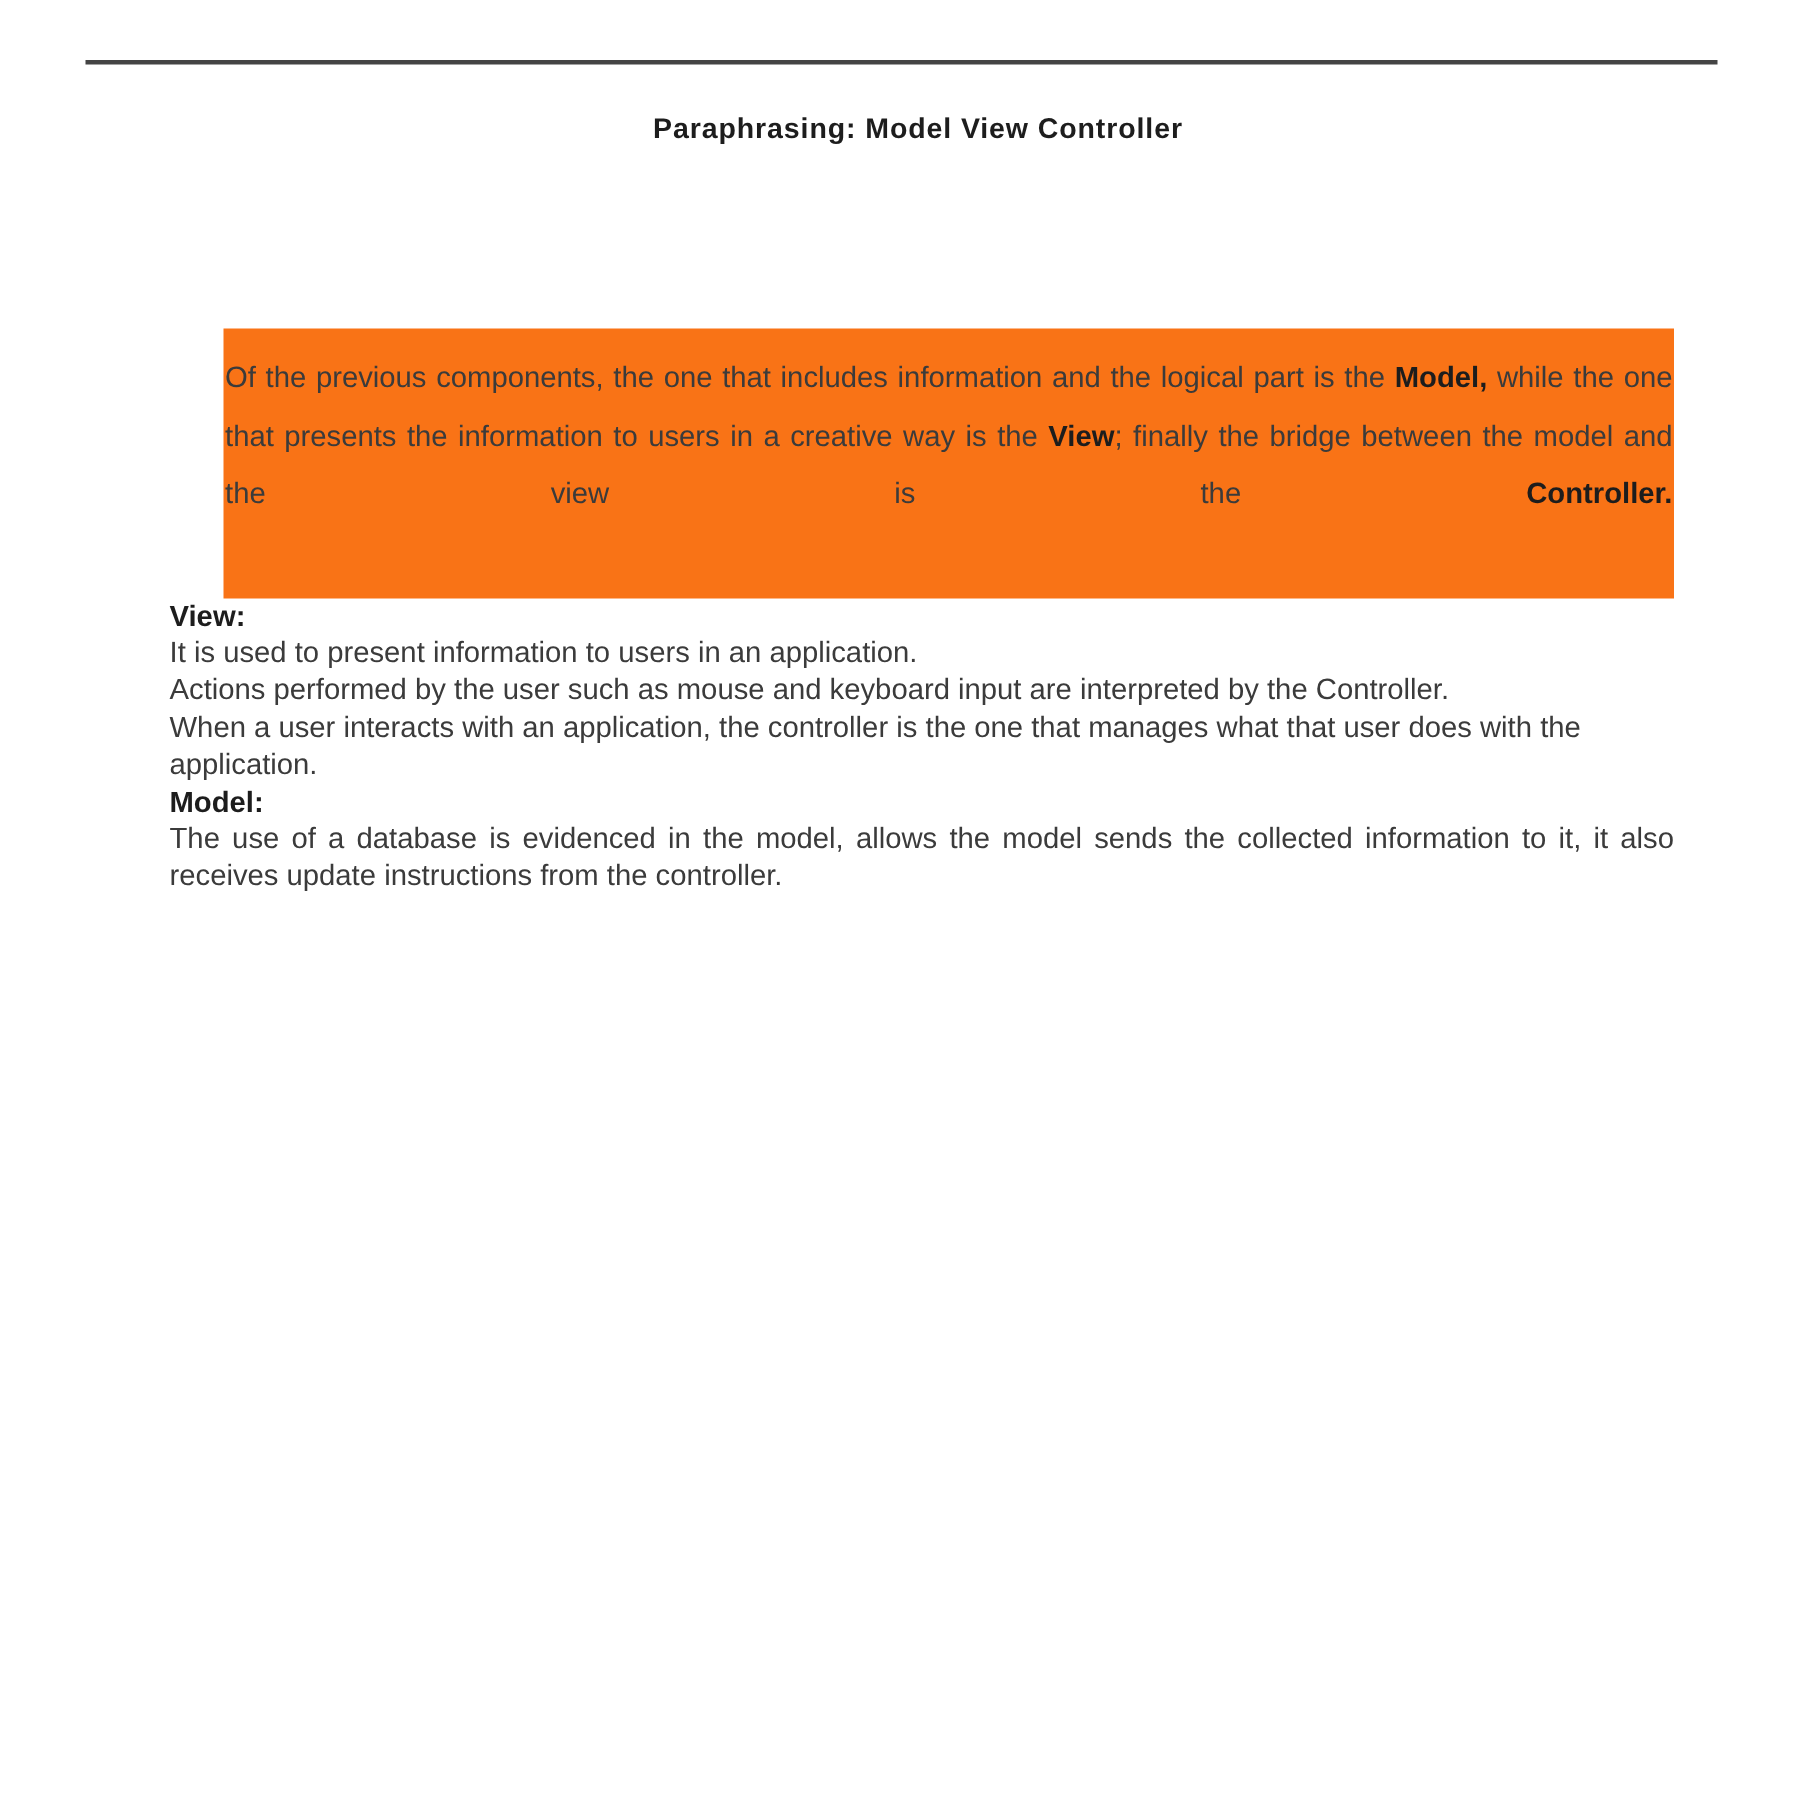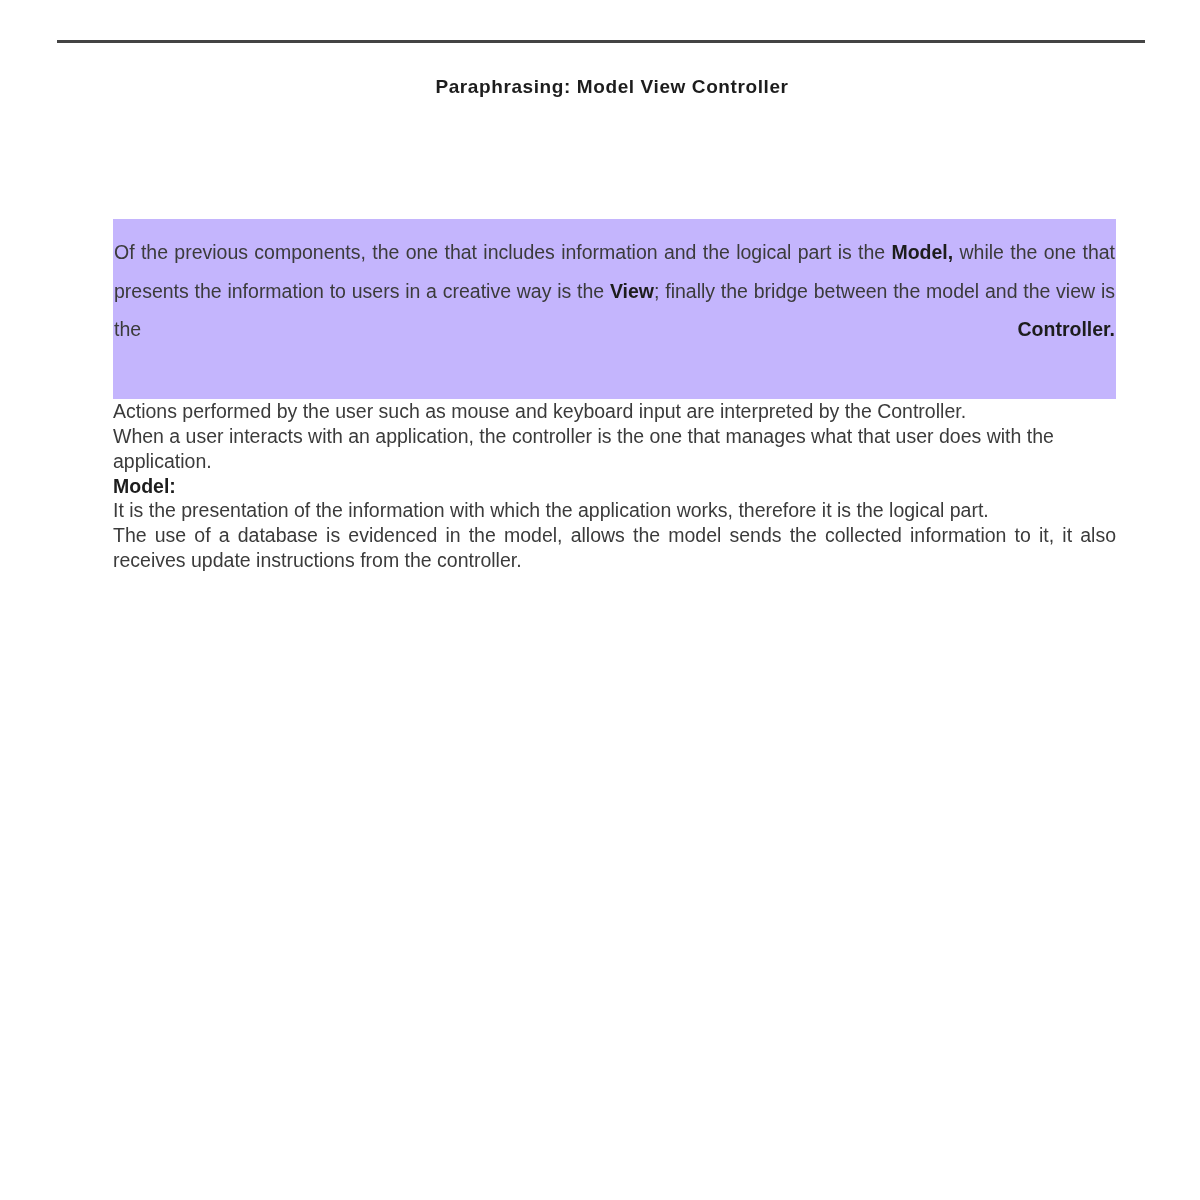--- a/index.html
+++ b/index.html
@@ -60,24 +60,25 @@
     line-height: 25px;
     text-align: justify;
     color: #3b3b3b;
   }
   p.para.left {
     text-align: left;
   }
 
   
   .highlight-block {
-    background: #c4b5fd;
+    background: #f97316;
     margin-top: 23px;
     padding: 14px 1px 12px 1px;
     box-sizing: border-box;
+    margin-left: 36px;
   }
   .highlight-block p.para {
     line-height: 38.5px;
     text-align: justify;
   }
   .highlight-block p.para:after {
     content: "";
     display: inline-block;
     width: 100%;
   }
@@ -115,22 +116,23 @@
 
   <div class="doc-title">Paraphrasing: Model View Controller</div>
 
   <div class="content">
 
 
     <div class="highlight-block">
       <p class="para"><span>Of the previous components, the one that includes information and the logical part is the </span><b>Model,</b><span> while the one that presents the information to users in a creative way is the </span><b>View</b><span>; finally the bridge between the model and the view is the </span><b>Controller.</b></p>
     </div>
 
+    <h2 class="section-head sp-view-head">View:</h2>
+    <p class="para left sp-view-p1">It is used to present information to users in an application.</p>
 
     <p class="para left sp-ctrl-p2">Actions performed by the user such as mouse and keyboard input are interpreted by the Controller.</p>
     <p class="para left sp-ctrl-p1">When a user interacts with an application, the controller is the one that manages what that user does with the application.</p>
 
     <h2 class="section-head sp-model-head">Model:</h2>
-    <p class="para sp-model-p1">It is the presentation of the information with which the application works, therefore it is the logical part.</p>
     <p class="para sp-model-p2">The use of a database is evidenced in the model, allows the model sends the collected information to it, it also receives update instructions from the controller.</p>
 
   </div>
 </div>
 
 </body></html>

